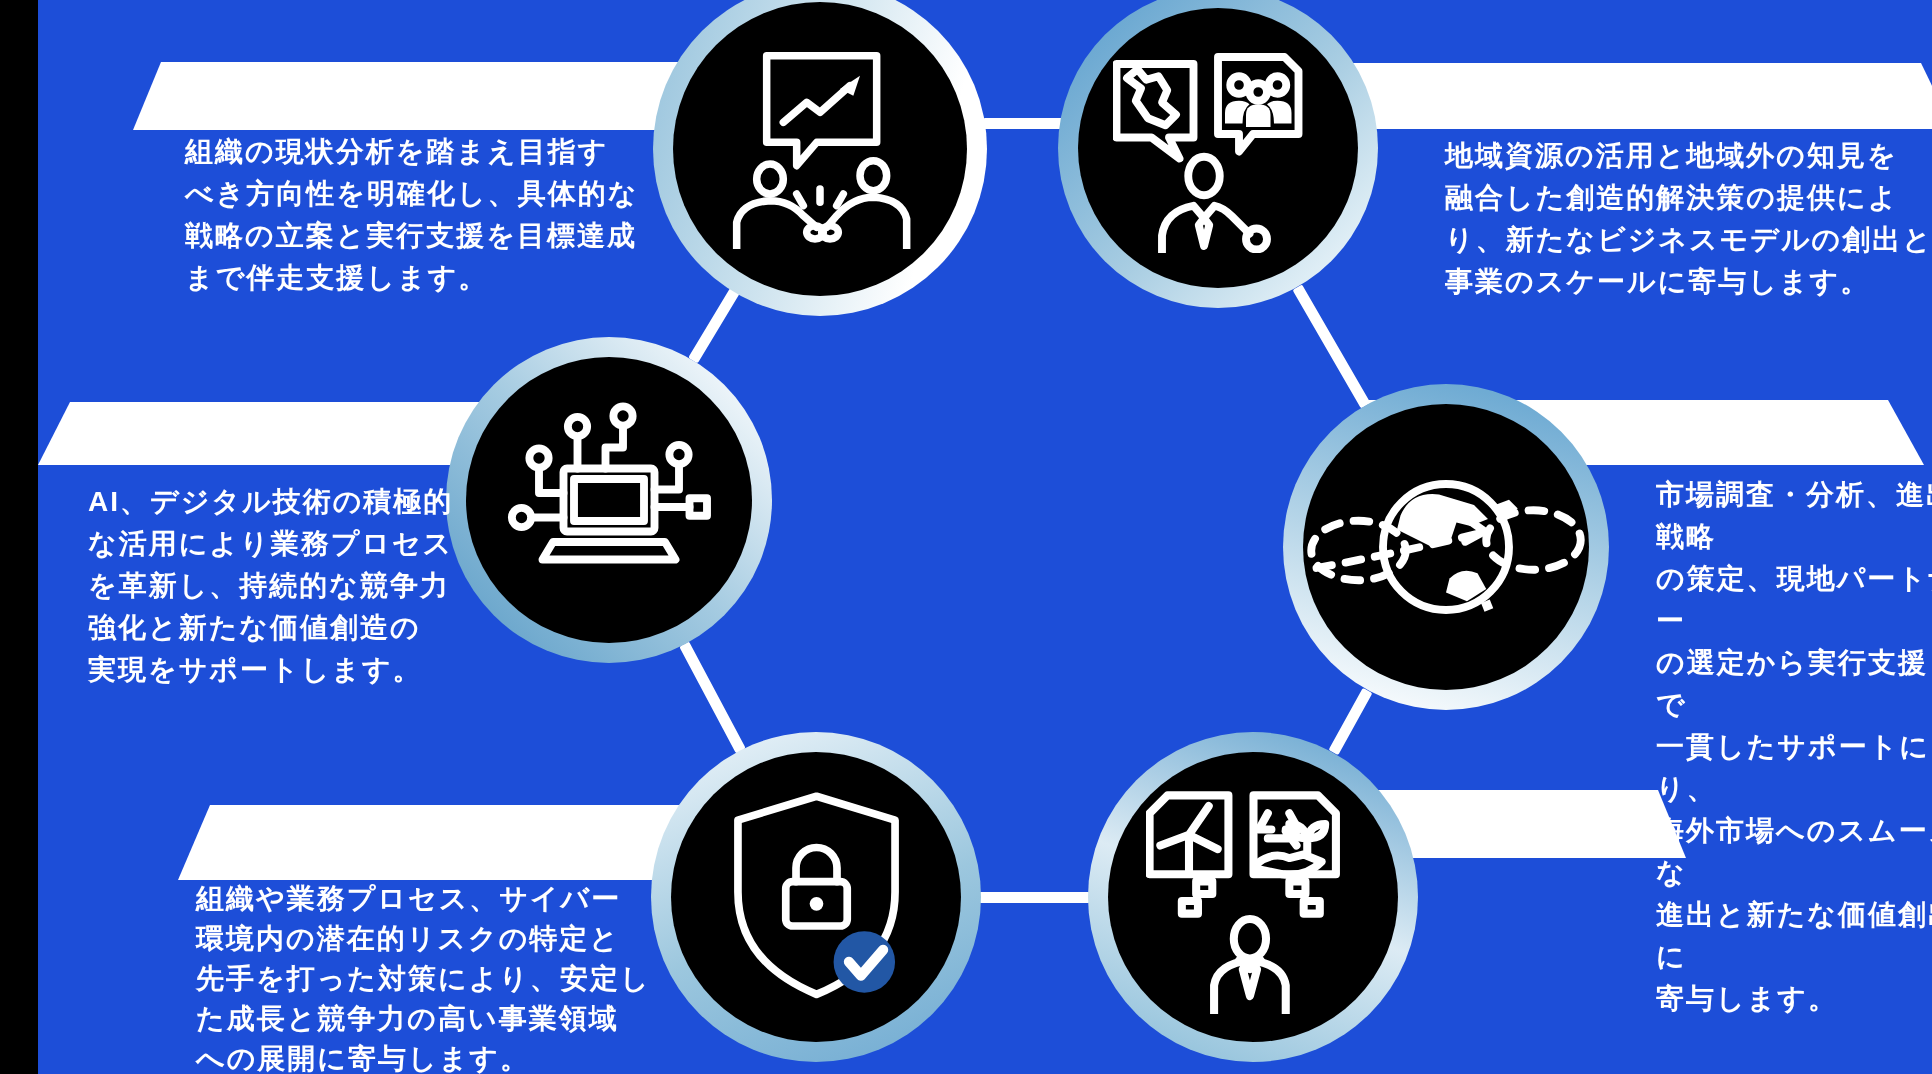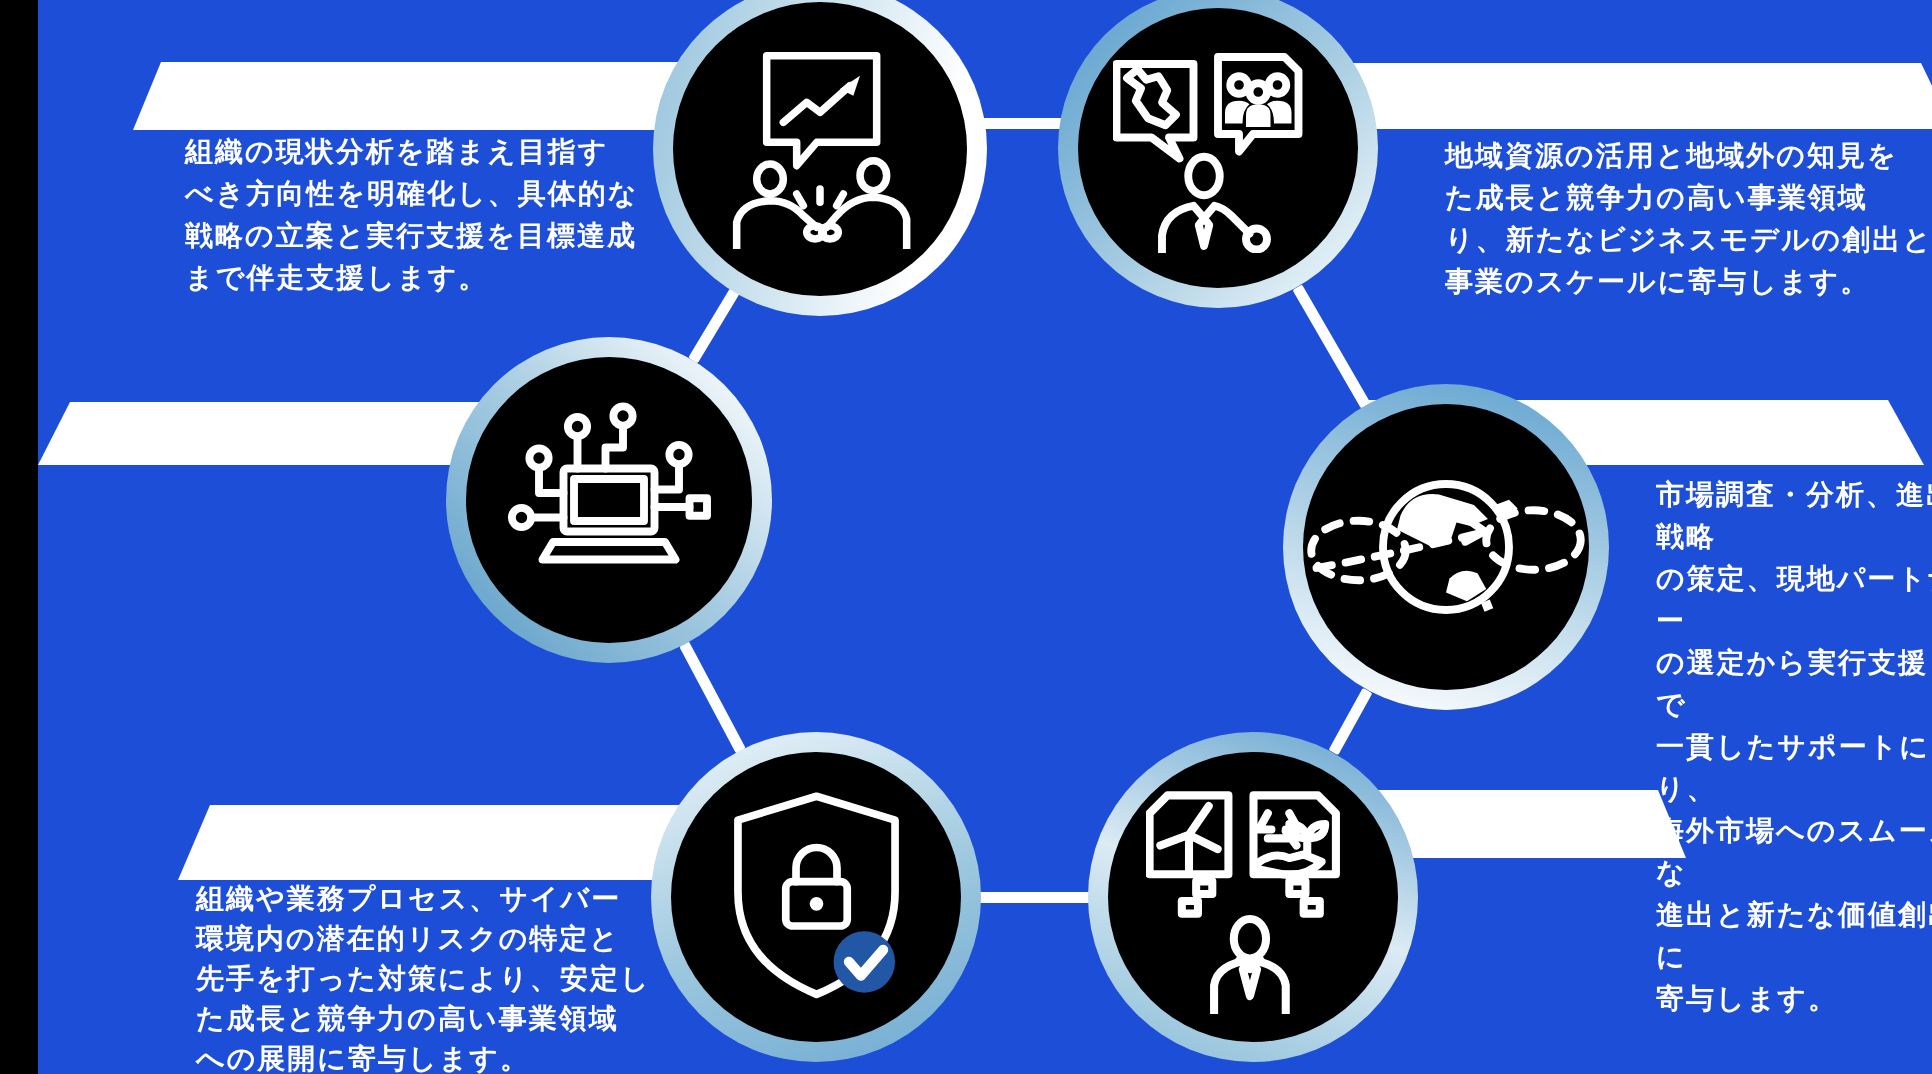--- a/index.html
+++ b/index.html
@@ -171,23 +171,28 @@
       <path class="ic" d="M38,130 V114 Q40,102 58,100 Q76,102 78,114 V130"></path>
       <path class="ic" stroke-width="3.5" d="M58,100 L54,105 L58,120 L62,105 Z M52,100 l6,5 l6,-5"></path>
     </svg>
   </div>
 
   <div class="desc t1">組織の現状分析を踏まえ目指す
 べき方向性を明確化し、具体的な
 戦略の立案と実行支援を目標達成
 まで伴走支援します。</div>
   <div class="desc t2">地域資源の活用と地域外の知見を
-た成長と競争力の高い事業領域
+融合した創造的解決策の提供によ
 り、新たなビジネスモデルの創出と
 事業のスケールに寄与します。</div>
+  <div class="desc t3">AI、デジタル技術の積極的
+な活用により業務プロセス
+を革新し、持続的な競争力
+強化と新たな価値創造の
+実現をサポートします。</div>
   <div class="desc t4">市場調査・分析、進出戦略
 の策定、現地パートナー
 の選定から実行支援まで
 一貫したサポートにより、
 海外市場へのスムーズな
 進出と新たな価値創出に
 寄与します。</div>
   <div class="desc t5">組織や業務プロセス、サイバー
 環境内の潜在的リスクの特定と
 先手を打った対策により、安定し

